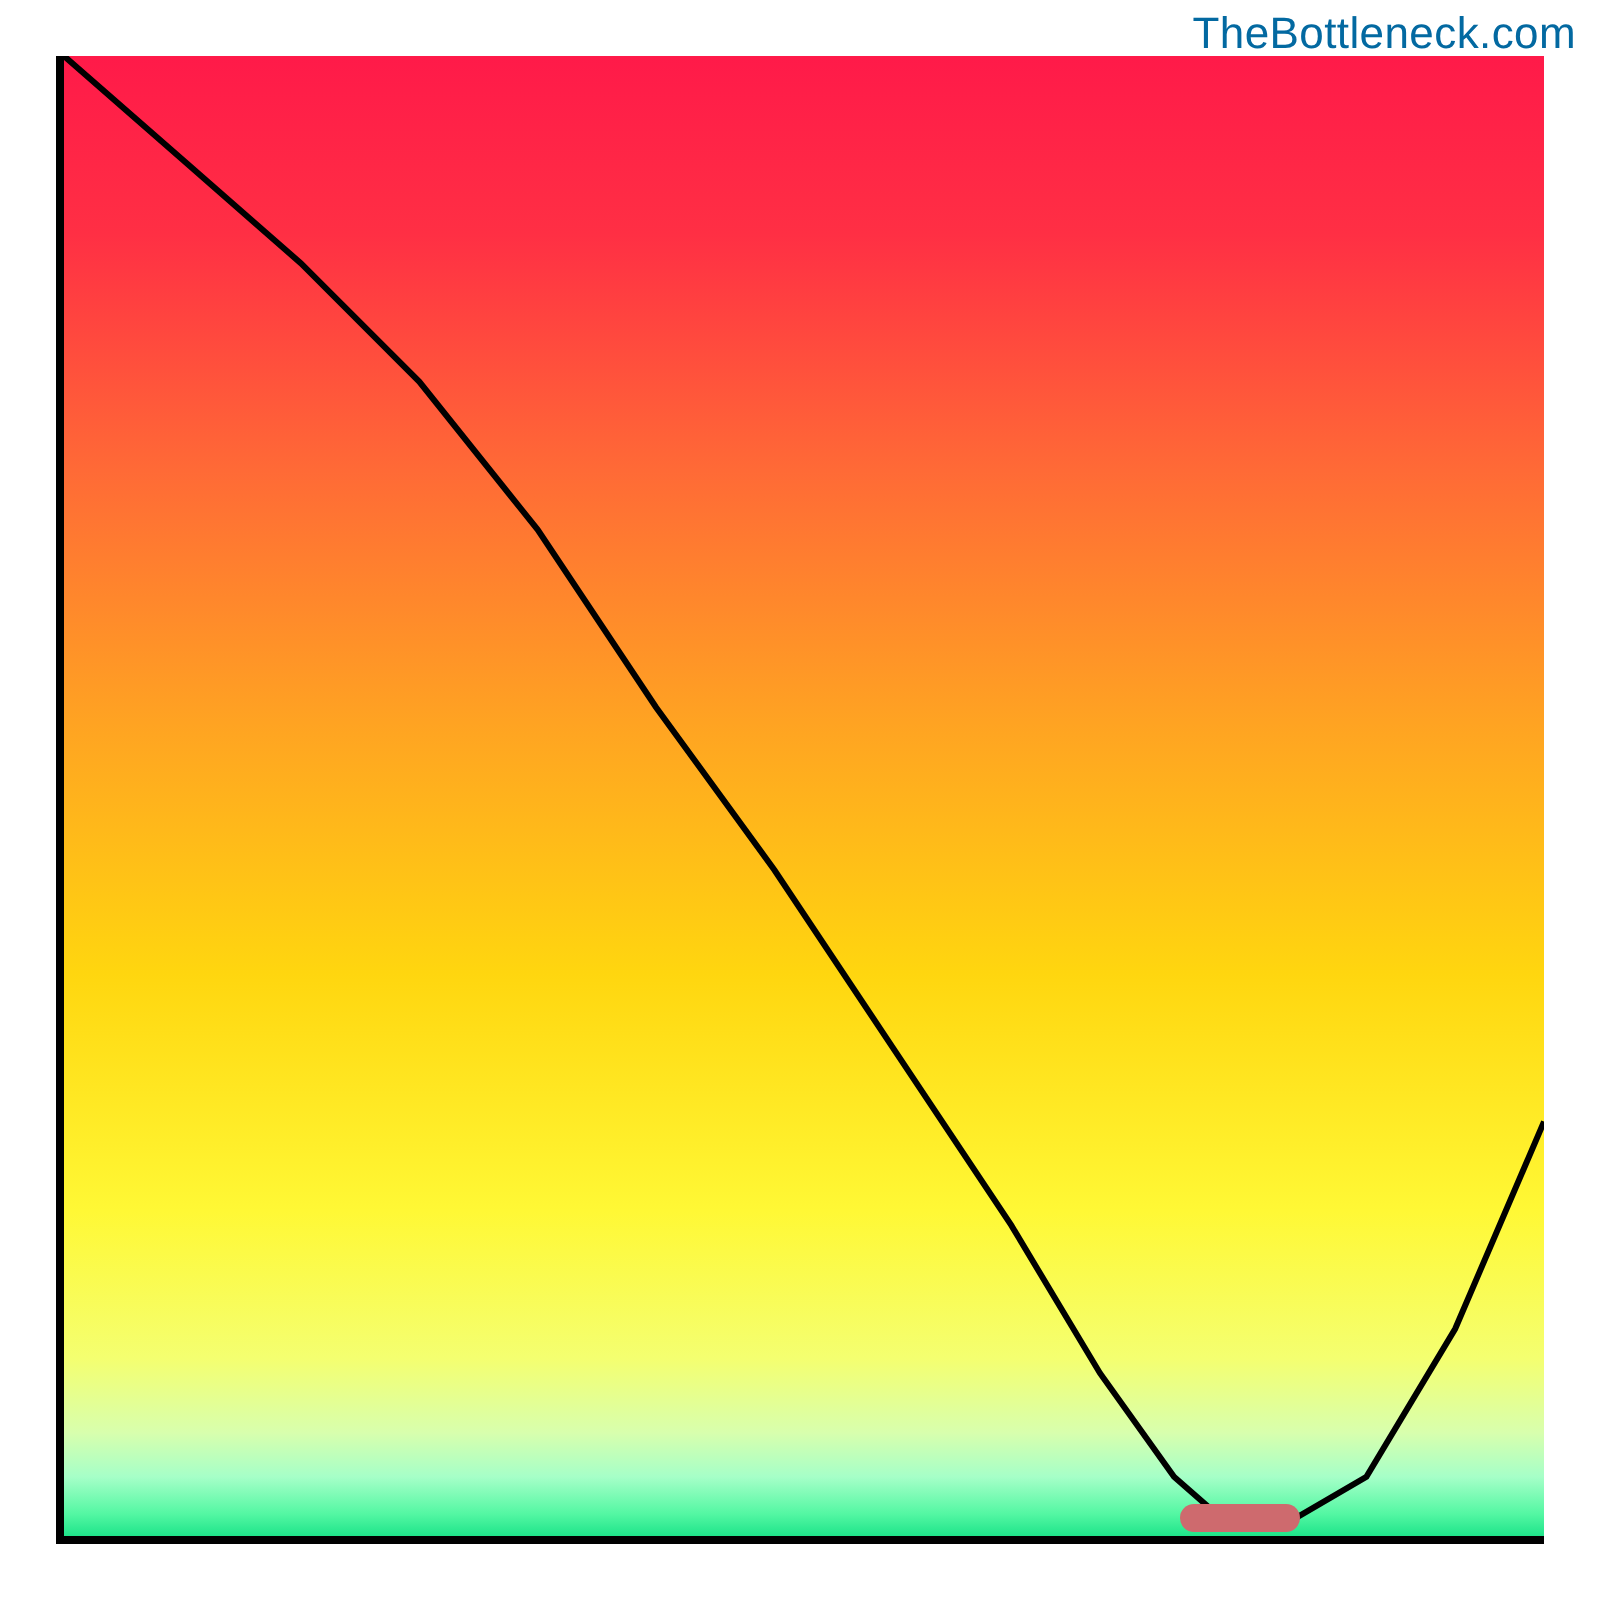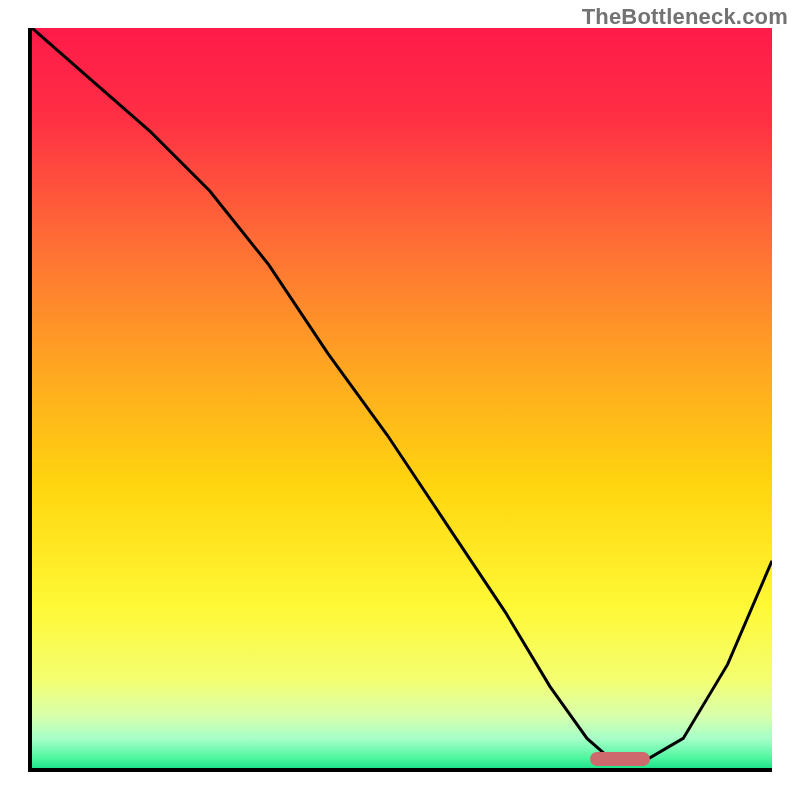--- a/index.html
+++ b/index.html
@@ -13,22 +13,22 @@
   .container {
     position: relative;
     width: 800px;
     height: 800px;
   }
   .watermark {
     position: absolute;
     top: 4px;
     right: 12px;
     font-size: 22px;
-    font-weight: 700;
-    color: #737373;
+    font-weight: 400;
+    color: #0369a1;
     letter-spacing: 0.2px;
   }
   .plot-area {
     position: absolute;
     left: 28px;
     top: 28px;
     width: 744px;
     height: 744px;
     border-left: 4px solid #000;
     border-bottom: 4px solid #000;

